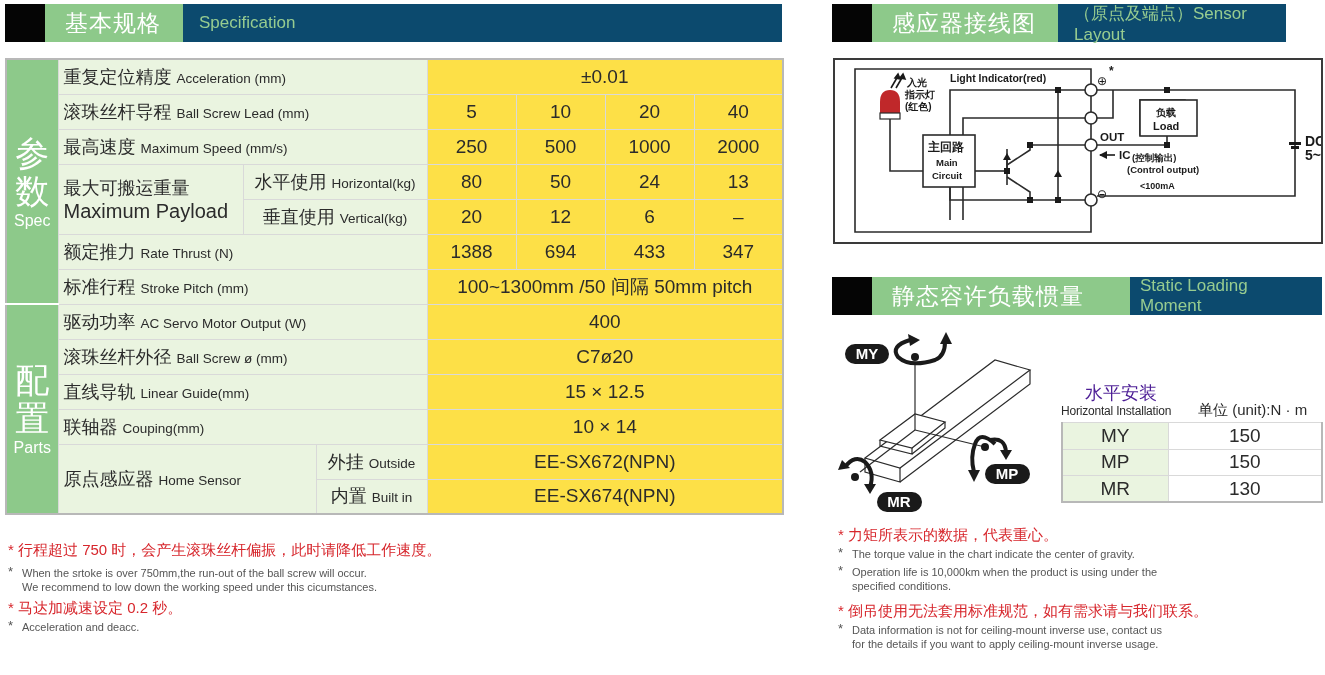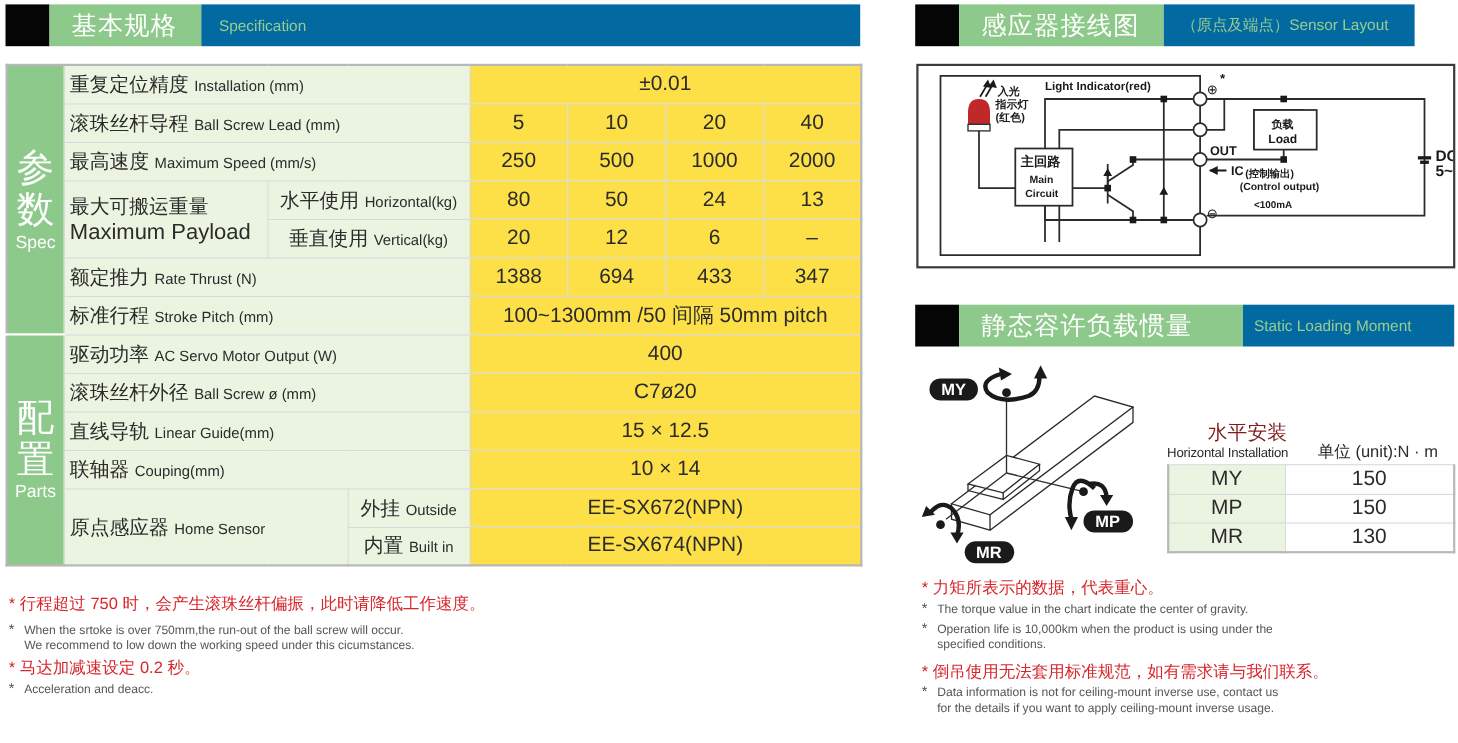--- a/index.html
+++ b/index.html
@@ -3,21 +3,21 @@
 <meta charset="utf-8">
 <style>
   * { box-sizing: border-box; margin: 0; padding: 0; }
   html, body { width: 1325px; height: 675px; background: #ffffff; overflow: hidden; }
   body { position: relative; font-family: "Liberation Sans", "DejaVu Sans", sans-serif; color: #2b2b2b; }
 
   
   .sec-head { position: absolute; height: 38px; display: flex; }
   .sec-head .blk { width: 40px; height: 38px; background: #050505; }
   .sec-head .cn { background: #8dc98a; color: #ffffff; font-size: 23px; display: flex; align-items: center; padding: 0 20px; letter-spacing: 1px; }
-  .sec-head .en { background: #0369a1; color: #97cc90; font-size: 14px; display: flex; align-items: center; padding: 0 16px; flex: 1; }
+  .sec-head .en { background: #0c4a6e; color: #97cc90; font-size: 17px; display: flex; align-items: center; padding: 0 16px; flex: 1; }
 
   
   .spec-table { position: absolute; left: 5px; top: 58px; width: 777px; border-collapse: collapse; table-layout: fixed; border: 2px solid #b8b8b8; }
   .spec-table td { height: 35px; border: 1px solid #d9d9d9; font-size: 19px; text-align: center; vertical-align: middle; color: #2b2b2b; background: #fde047; }
   .spec-table td.grp { background: #8dc98a; color: #ffffff; border: none; border-bottom: 2px solid #ffffff; padding: 0; }
   .spec-table td.grp .g-cn { font-size: 34px; line-height: 38px; display: block; }
   .spec-table td.grp .g-en { font-size: 16px; display: block; margin-top: 2px; }
   .spec-table td.lbl { background: #eaf4e0; text-align: left; padding-left: 5px; font-size: 18px; white-space: nowrap; }
   .spec-table td.lbl .en-s { font-size: 13.5px; }
   .spec-table td.sub { background: #eaf4e0; font-size: 18px; white-space: nowrap; }
@@ -29,21 +29,21 @@
   .notes { position: absolute; }
   .note-red { color: #d7262c; font-size: 15px; line-height: 20px; }
   .note-gray { color: #555555; font-size: 11px; line-height: 14px; padding-left: 14px; position: relative; margin-bottom: 4px; }
   .note-gray .star { position: absolute; left: 0; top: -1px; font-size: 13px; }
 
   
   .diagram-box { position: absolute; left: 833px; top: 58px; width: 490px; height: 186px; border: 2px solid #3a3a3a; border-top-width: 2px; }
   .diagram-box svg { position: absolute; left: 0; top: 0; }
 
   
-  .moment-head-cn { position: absolute; left: 1085px; top: 381px; font-size: 18px; color: #7f1d1d; margin-left: 13px; }
+  .moment-head-cn { position: absolute; left: 1085px; top: 381px; font-size: 18px; color: #4c1d95; }
   .moment-head-en { position: absolute; left: 1061px; top: 404px; font-size: 12px; color: #2b2b2b; letter-spacing: -0.2px; }
   .moment-unit { position: absolute; left: 1198px; top: 401px; font-size: 15px; color: #2b2b2b; }
   .moment-table { position: absolute; left: 1061px; top: 422px; width: 262px; border-collapse: collapse; table-layout: fixed; border: 2px solid #b8b8b8; border-top: 1px solid #d9d9d9; }
   .moment-table td { height: 26.5px; border: 1px solid #d9d9d9; font-size: 19px; text-align: center; color: #2b2b2b; }
   .moment-table td.axis { background: #eaf4e0; width: 106px; }
 </style>
 </head>
 <body>
 
 <div class="sec-head" style="left:5px; top:4px; width:777px;">
@@ -63,21 +63,21 @@
     <col style="width:89px">
     <col style="width:89px">
   </colgroup>
   <tbody>
       <tr>
     <td class="grp" rowspan="7">
       <span class="g-cn">参</span>
       <span class="g-cn">数</span>
       <span class="g-en">Spec</span>
     </td>
-    <td class="lbl" colspan="3"><span>重复定位精度</span> <span class="en-s">Installation (mm)</span></td>
+    <td class="lbl" colspan="3"><span>重复定位精度</span> <span class="en-s">Acceleration (mm)</span></td>
     <td colspan="4">±0.01</td>
   </tr>
   <tr>
     <td class="lbl" colspan="3"><span>滚珠丝杆导程</span> <span class="en-s">Ball Screw Lead (mm)</span></td>
     <td>5</td>
     <td>10</td>
     <td>20</td>
     <td>40</td>
   </tr>
   <tr>

